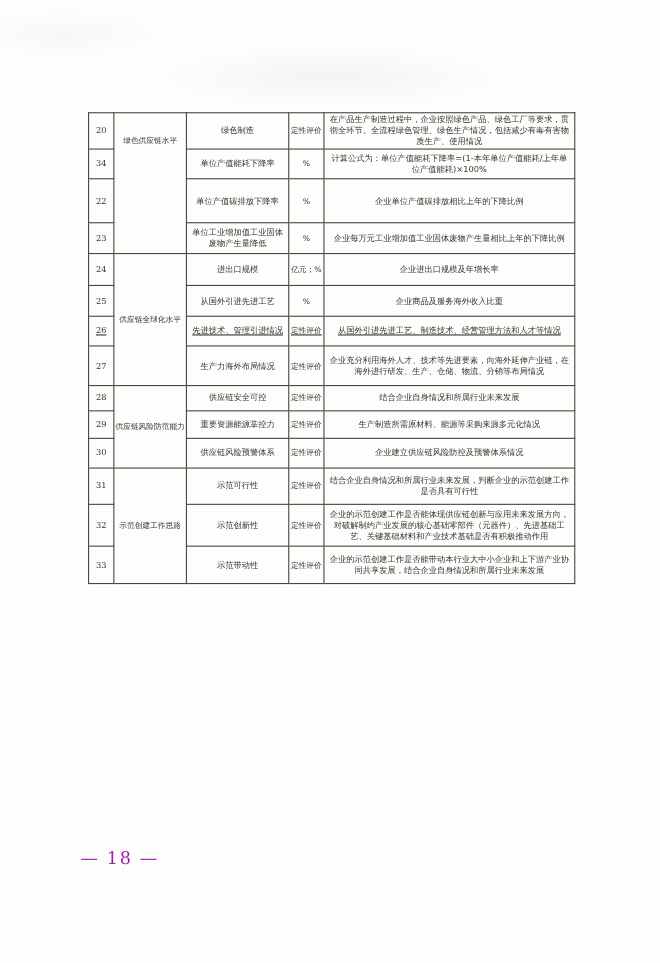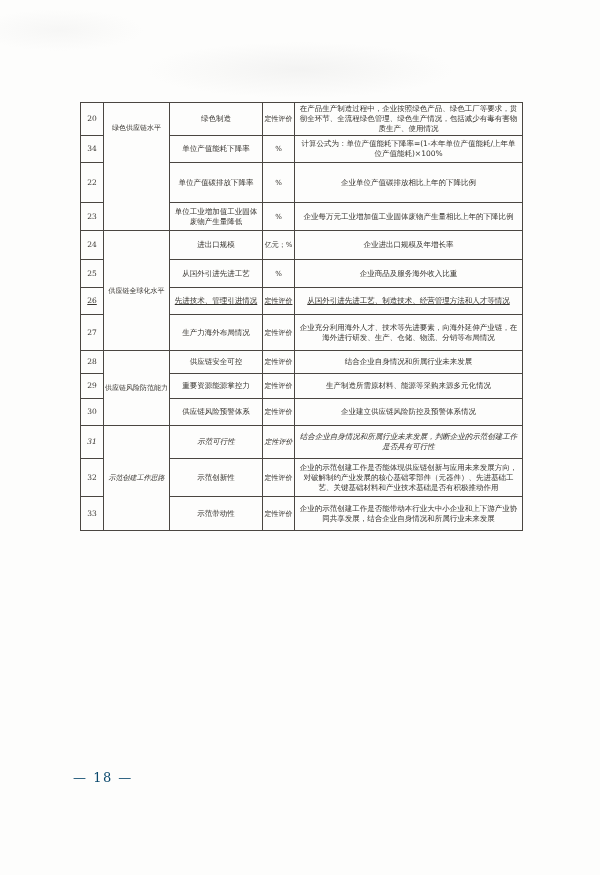--- a/index.html
+++ b/index.html
@@ -30,21 +30,21 @@
     overflow:hidden;
   }
   .indicator-table td.no{font-size:7.5px;font-family:"DejaVu Serif","Liberation Serif",serif;}
   .indicator-table td.cat{font-size:7px;padding:1px 0;}
   .indicator-table td.cat-top{vertical-align:top;padding-top:20px;}
   .indicator-table td.ind{font-size:7.5px;padding:1px 2px;}
   .indicator-table td.unit{font-size:7px;padding:1px 1px;}
   .indicator-table td.desc{font-size:7.5px;text-align:center;padding:1px 3px;line-height:10px;}
   .page-number{
     position:absolute;left:73px;top:770px;
-    font-size:13px;color:#0c4a6e;letter-spacing:1.5px;
+    font-size:16px;color:#a21caf;letter-spacing:1.5px;
     font-family:"DejaVu Serif","Liberation Serif",serif;
   }
 </style>
 </head>
 <body>
 
 <div class="page">
 
   <table class="indicator-table">
     <colgroup>
@@ -117,21 +117,21 @@
           <td class="ind">重要资源能源掌控力</td>
           <td class="unit">定性评价</td>
           <td class="desc">生产制造所需原材料、能源等采购来源多元化情况</td>
         </tr>
         <tr style="height: 27px;">
           <td class="no">30</td>
           <td class="ind">供应链风险预警体系</td>
           <td class="unit">定性评价</td>
           <td class="desc">企业建立供应链风险防控及预警体系情况</td>
         </tr>
-        <tr style="height: 33px; font-style: italic;">
+        <tr style="height: 33px;">
           <td class="no">31</td>
           <td class="cat" rowspan="3">示范创建工作思路</td>
           <td class="ind">示范可行性</td>
           <td class="unit">定性评价</td>
           <td class="desc">结合企业自身情况和所属行业未来发展，判断企业的示范创建工作是否具有可行性</td>
         </tr>
         <tr style="height: 38px;">
           <td class="no">32</td>
           <td class="ind">示范创新性</td>
           <td class="unit">定性评价</td>

